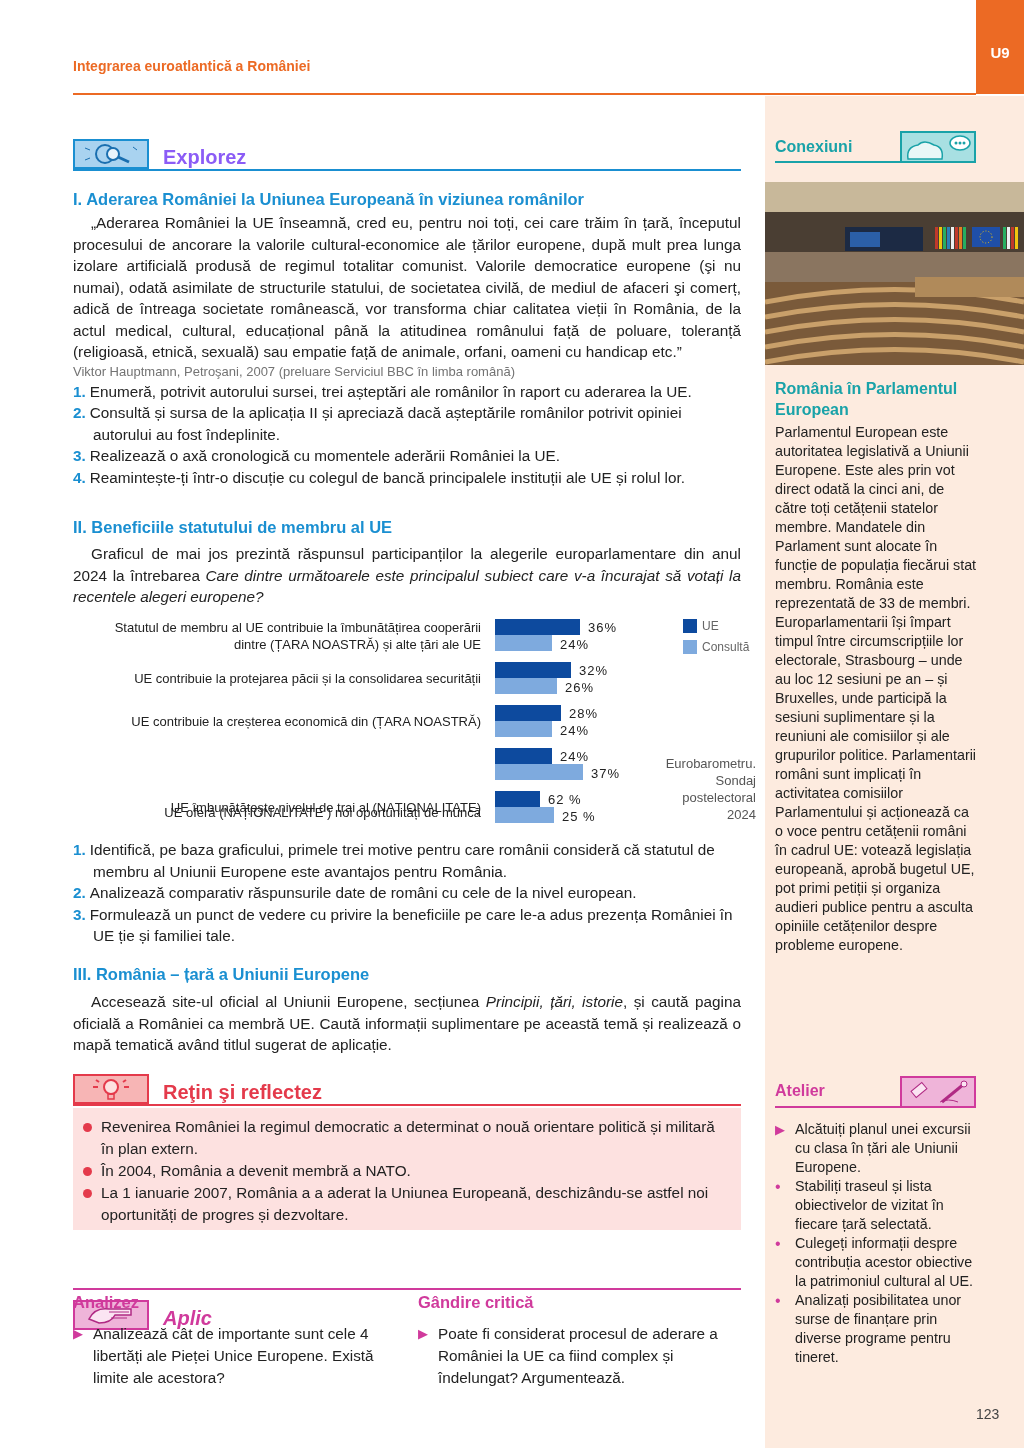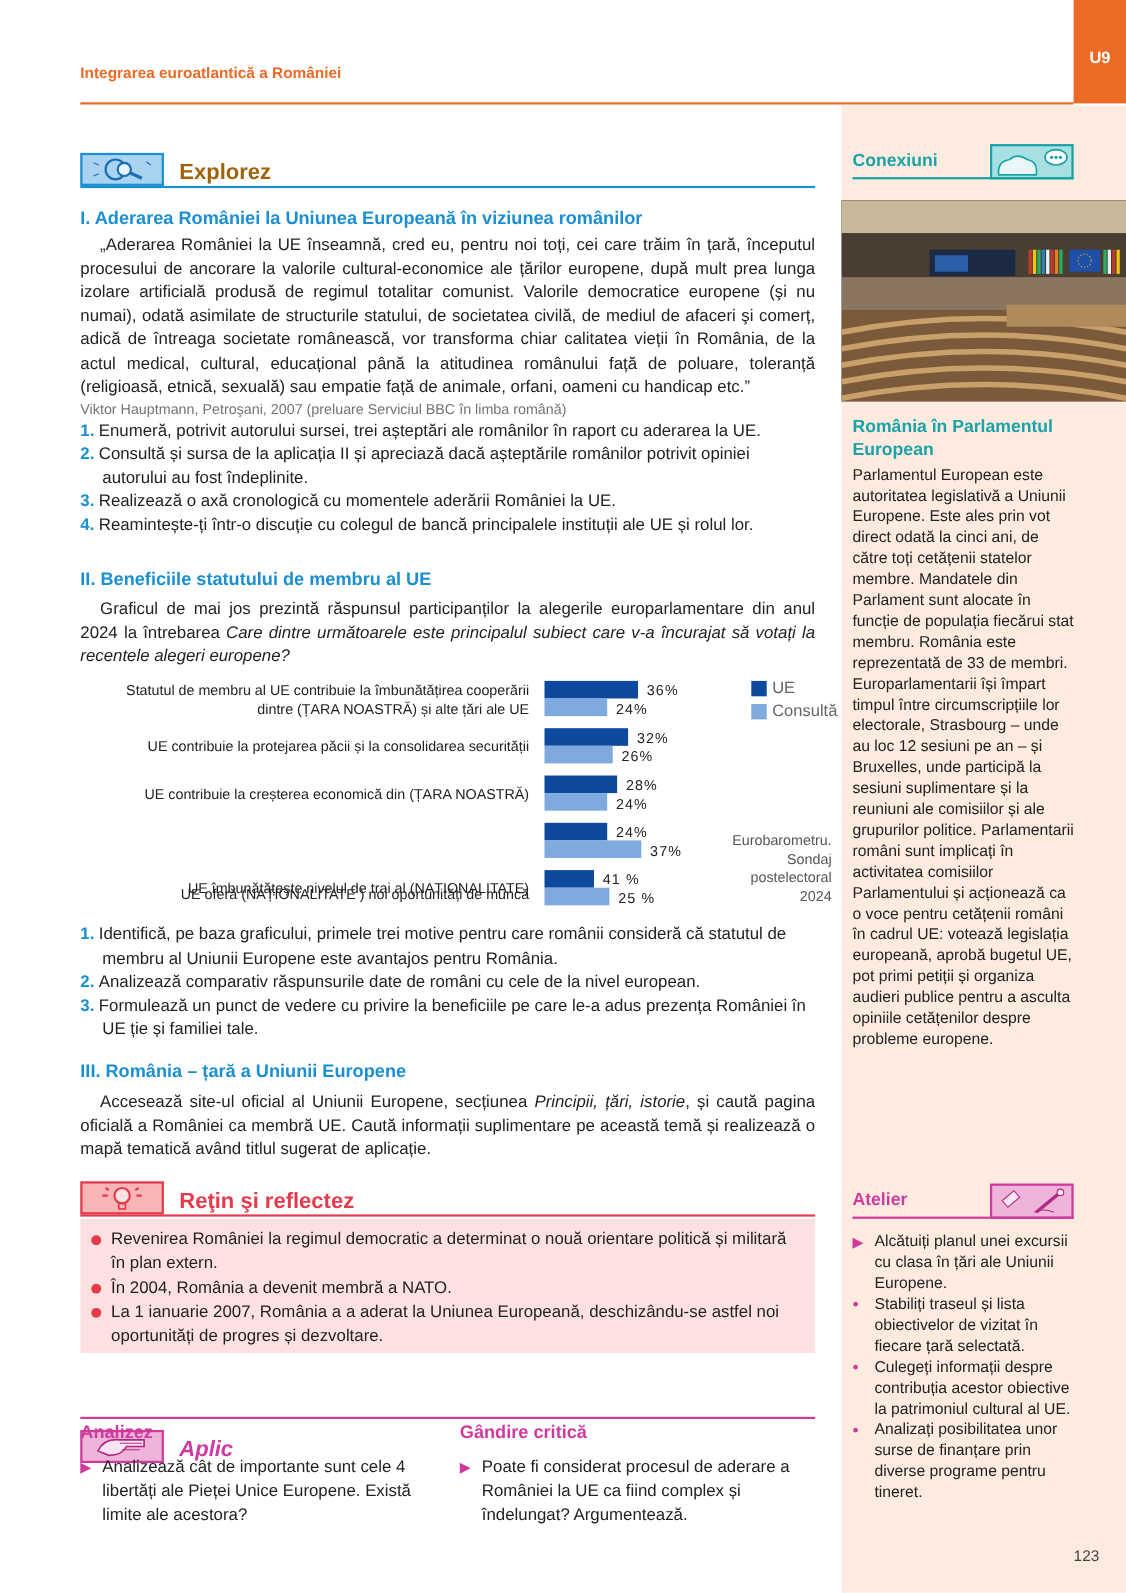--- a/index.html
+++ b/index.html
@@ -26,21 +26,21 @@
   .qnum { color: #1a8fd1; font-weight: bold; margin-right: 4px; }
 
   
   .chart { position: absolute; left: 88px; top: 615px; width: 668px; height: 215px; }
   .crow { position: absolute; left: 0; width: 668px; height: 36px; }
   .clabel { position: absolute; right: 275px; width: 400px; text-align: right; font-size: 13px; line-height: 17px; color: #222; }
   .bar { position: absolute; left: 407px; height: 16px; }
   .bar.ue { background: #0d4a9e; top: 2px; }
   .bar.ro { background: #7eaade; top: 18px; }
   .bval { position: absolute; font-size: 13px; color: #222; letter-spacing: 1px; line-height: 16px; }
-  .legend { position: absolute; left: 595px; top: 0; font-size: 15px; color: #666; }
+  .legend { position: absolute; left: 595px; top: 0; font-size: 12px; color: #666; }
   .legend .lg { display: flex; align-items: center; height: 21px; }
   .legend .sw { width: 14px; height: 14px; margin-right: 5px; }
   .csource { position: absolute; right: 0; top: 140px; text-align: right; color: #555; font-size: 13px; line-height: 17px; }
 
   
   .retin-box { position: absolute; left: 73px; top: 1108px; width: 668px; height: 122px; background: #fde1e0; padding: 8px 10px 12px 10px; font-size: 15.3px; line-height: 22px; }
   .retin-box ul { list-style: none; }
   .retin-box li { padding-left: 18px; position: relative; }
   .retin-box li .dot { position: absolute; left: 0; top: 7px; width: 9px; height: 9px; border-radius: 50%; background: #e43a4b; }
 
@@ -67,21 +67,21 @@
   <div class="sec-icon" style="border-color:#1a8fd1;background:#a9d3f0;">
     <svg width="60" height="24" viewBox="0 0 60 24">
         <circle cx="24" cy="12" r="9" fill="none" stroke="#1a6fb0" stroke-width="2"></circle>
         <circle cx="32" cy="12" r="6" fill="#e8f4fc" stroke="#1a6fb0" stroke-width="2"></circle>
         <line x1="37" y1="15" x2="48" y2="20" stroke="#1a6fb0" stroke-width="3"></line>
         <line x1="4" y1="6" x2="9" y2="8" stroke="#1a6fb0"></line>
         <line x1="4" y1="18" x2="9" y2="16" stroke="#1a6fb0"></line>
         <line x1="52" y1="5" x2="56" y2="8" stroke="#1a6fb0"></line>
       </svg>
   </div>
-  <div class="sec-title" style="color:#a16207;">Explorez</div>
+  <div class="sec-title" style="color:#8b5cf6;">Explorez</div>
 </div>
 <div class="sec-rule" style="top:169px;width:668px;background:#1a8fd1;"></div>
 
 <div class="main" style="top:188px;">
   <div class="h2">I. Aderarea României la Uniunea Europeană în viziunea românilor</div>
   <p class="para" style="margin-top:2px;">„Aderarea României la UE înseamnă, cred eu, pentru noi toți, cei care trăim în țară, începutul procesului de ancorare la valorile cultural-economice ale țărilor europene, după mult prea lunga izolare artificială produsă de regimul totalitar comunist. Valorile democratice europene (şi nu numai), odată asimilate de structurile statului, de societatea civilă, de mediul de afaceri şi comerț, adică de întreaga societate românească, vor transforma chiar calitatea vieții în România, de la actul medical, cultural, educațional până la atitudinea românului față de poluare, toleranță (religioasă, etnică, sexuală) sau empatie față de animale, orfani, oameni cu handicap etc.”</p>
   <div class="attrib">Viktor Hauptmann, Petroşani, 2007 (preluare Serviciul BBC în limba română)</div>
   <ul class="qlist">
     <li><span class="qnum">1.</span><span>Enumeră, potrivit autorului sursei, trei așteptări ale românilor în raport cu aderarea la UE.</span></li>
     <li><span class="qnum">2.</span><span>Consultă și sursa de la aplicația II și apreciază dacă așteptările românilor potrivit opiniei autorului au fost îndeplinite.</span></li>
@@ -121,21 +121,21 @@
     <div class="clabel" style="top:10px;margin-top:48px;">UE oferă (NAȚIONALITATE ) noi oportunități de muncă</div>
     <div class="bar ue" style="width:57px;"></div>
     <div class="bar ro" style="width:88px;"></div>
     <div class="bval" style="left:472px;top:3px;">24%</div>
     <div class="bval" style="left:503px;top:20px;">37%</div>
   </div>
   <div class="crow" style="top:174px;">
     <div class="clabel" style="top:10px;">UE îmbunătățește nivelul de trai al (NAȚIONALITATE)</div>
     <div class="bar ue" style="width:45px;"></div>
     <div class="bar ro" style="width:59px;"></div>
-    <div class="bval" style="left:460px;top:3px;">41 %</div>
+    <div class="bval" style="left:460px;top:3px;">62 %</div>
     <div class="bval" style="left:474px;top:20px;">25 %</div>
   </div>
 
   <div class="legend">
     <div class="lg">
         <span class="sw" style="background:#0d4a9e;"></span>
         <span>UE</span>
       </div>
     <div class="lg">
         <span class="sw" style="background:#7eaade;"></span>

